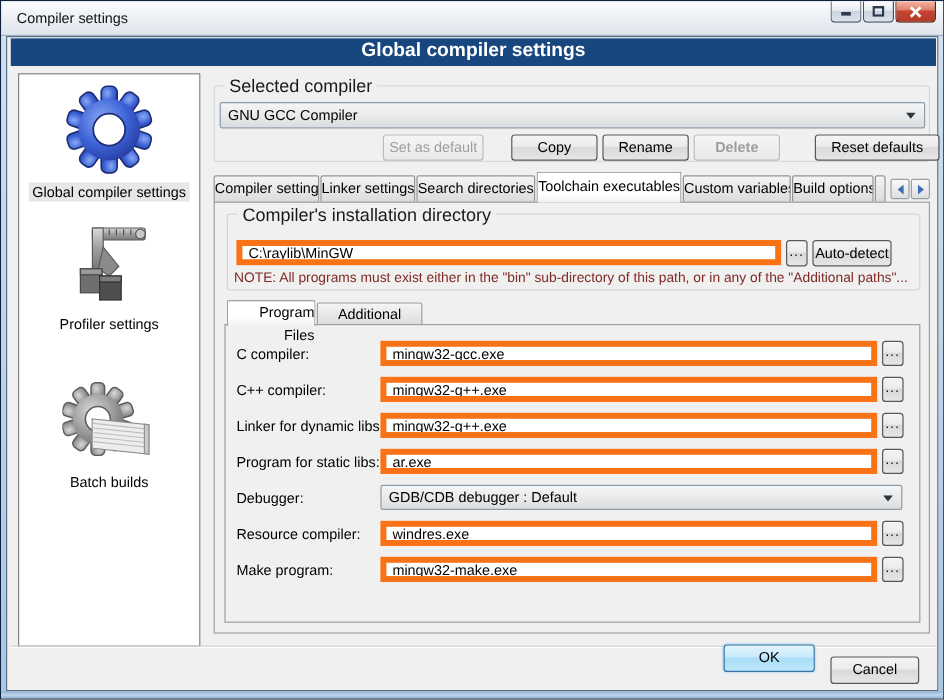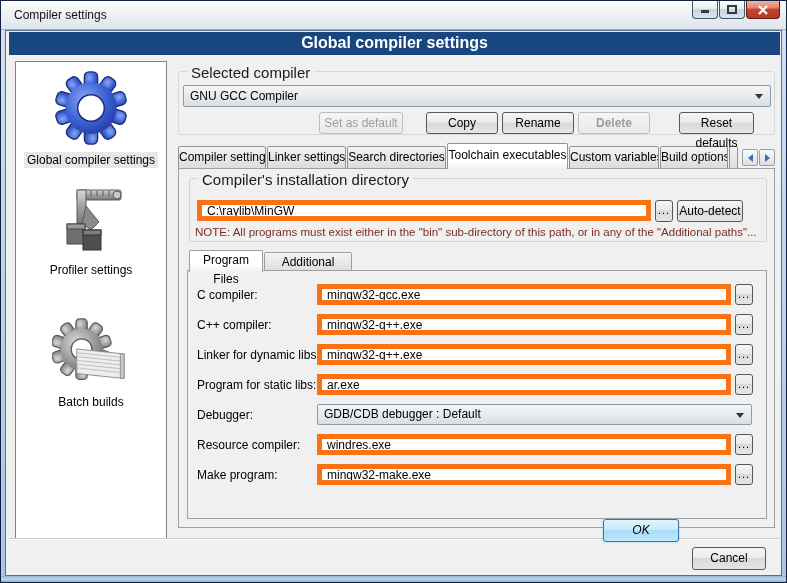--- a/index.html
+++ b/index.html
@@ -281,21 +281,21 @@
     <div class="groupbox-label">Selected compiler</div>
   </div>
   <div class="combo z4" style="left:182px; top:84px; width:588px;">
     <span>GNU GCC Compiler</span>
     <span class="arrow"></span>
   </div>
   <div class="btn disabled z4" style="left:318px; top:111px; width:84px;">Set as default</div>
   <div class="btn z4" style="left:425px; top:111px; width:72px;">Copy</div>
   <div class="btn z4" style="left:501px; top:111px; width:72px;">Rename</div>
   <div class="btn disabled z4" style="left:577px; top:111px; width:72px;font-weight:bold;">Delete</div>
-  <div class="btn z4" style="left:678px; top:111px; width:75px;">Reset defaults</div>
+  <div class="btn z4" style="left:678px; top:111px; width:104px;">Reset defaults</div>
 
   <div class="tab" style="left:177px; width:88px;">Compiler settings</div>
   <div class="tab" style="left:266px; width:79px;">Linker settings</div>
   <div class="tab" style="left:346px; width:99px;">Search directories</div>
   <div class="tab active" style="left:446px; width:121px;">Toolchain executables</div>
   <div class="tab" style="left:568px; width:90px;">Custom variables</div>
   <div class="tab" style="left:659px; width:68px;">Build options</div>
   <div class="tab" style="left:728px; width:9px;"></div>
   <div class="tab-scroll" style="left:741px;">
       <span class="tri-left"></span>
@@ -307,21 +307,21 @@
   <div class="tabpage"></div>
 
   <div class="groupbox z3" style="left:188px; top:177px; width:578px; height:64px; border-color:#d2d6da;">
     <div class="groupbox-label" style="background:#f0f0f0;text-align:center;">Compiler's installation directory</div>
   </div>
   <input class="text-input" style="left: 196px; top: 199px; width: 454px;" value="C:\raylib\MinGW">
   <div class="btn small z4" style="left:654px; top:199px;">...</div>
   <div class="btn z4" style="left:676px; top:199px; width:66px;">Auto-detect</div>
   <div class="note-text" style="left:194px; top:225px;">NOTE: All programs must exist either in the "bin" sub-directory of this path, or in any of the "Additional paths"...</div>
 
-  <div class="subtab active" style="left:188px; width:74px;">Program Files</div>
+  <div class="subtab active" style="left:188px; width:74px;text-align:right;">Program Files</div>
   <div class="subtab" style="left:263px; top:251px; width:88px;">Additional Paths</div>
   <div class="innerpanel"></div>
 
   <div class="field-label" style="left:196px; top:287px;">C compiler:</div>
   <input class="text-input" style="left: 316px; top: 283px; width: 414px;" value="mingw32-gcc.exe">
   <div class="btn small z4" style="left:734px; top:283px; height:21px;">...</div>
 
   <div class="field-label" style="left:196px; top:317px;">C++ compiler:</div>
   <input class="text-input" style="left: 316px; top: 313px; width: 414px;" value="mingw32-g++.exe">
   <div class="btn small z4" style="left:734px; top:313px; height:21px;">...</div>
@@ -342,16 +342,16 @@
 
   <div class="field-label" style="left:196px; top:437px;">Resource compiler:</div>
   <input class="text-input" style="left: 316px; top: 433px; width: 414px;" value="windres.exe">
   <div class="btn small z4" style="left:734px; top:433px; height:21px;">...</div>
 
   <div class="field-label" style="left:196px; top:467px;">Make program:</div>
   <input class="text-input" style="left: 316px; top: 463px; width: 414px;" value="mingw32-make.exe">
   <div class="btn small z4" style="left:734px; top:463px; height:21px;">...</div>
 
   <div class="divider"></div>
-  <div class="btn primary z4" style="left:602px; top:518px; width:76px; height:23px; line-height:21px;font-style:italic;">OK</div>
+  <div class="btn primary z4" style="left:602px; top:536px; width:76px; height:23px; line-height:21px;">OK</div>
   <div class="btn z4" style="left:691px; top:546px; width:74px; height:23px; line-height:21px;">Cancel</div>
 
 </div>
 
 </body></html>

